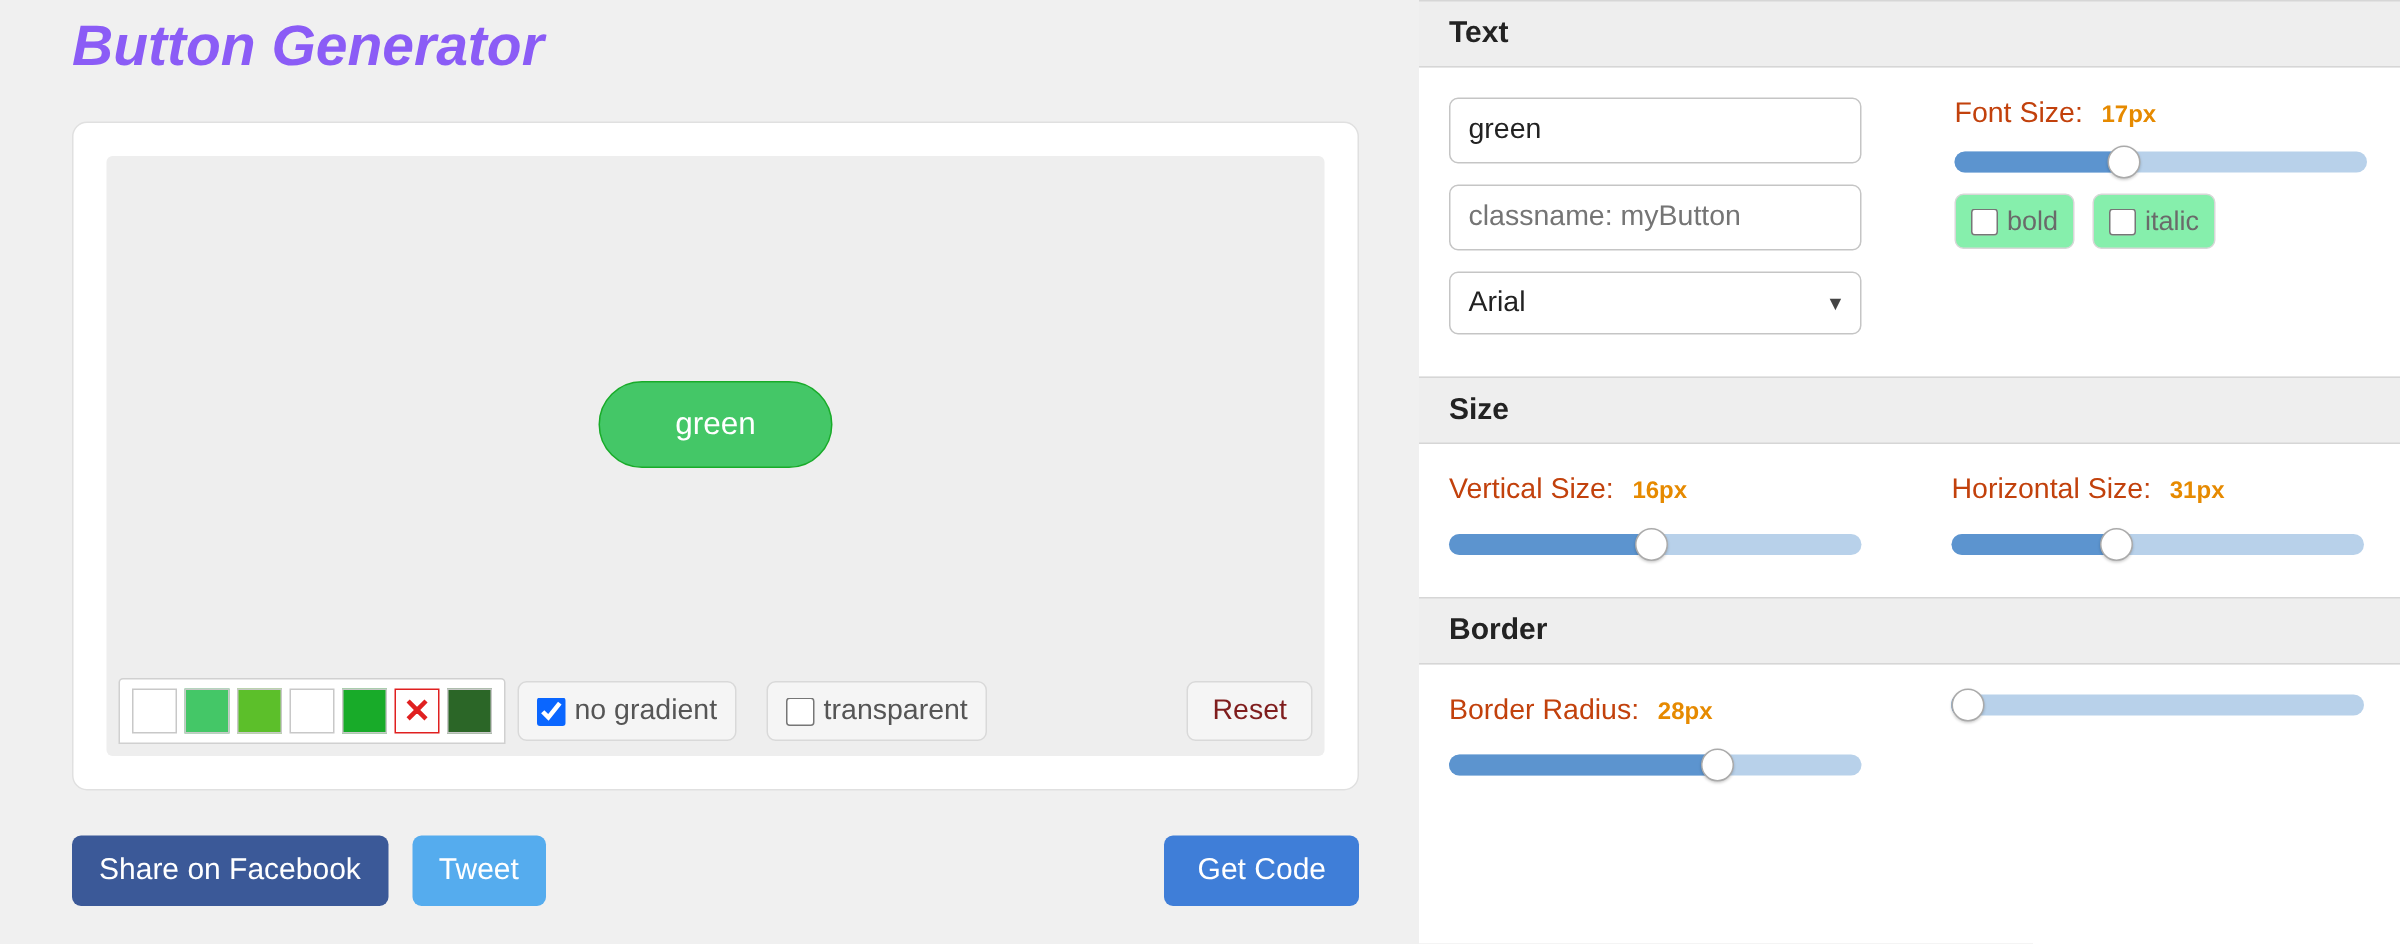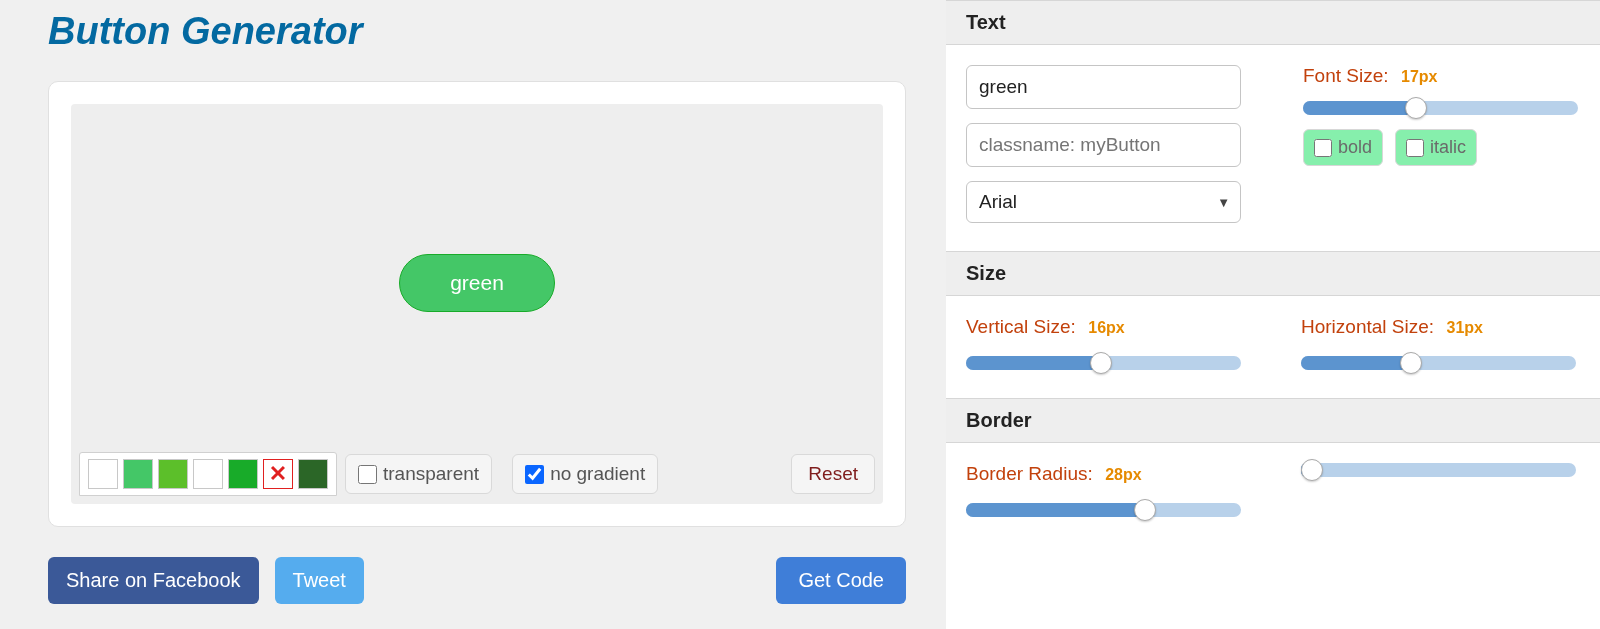--- a/index.html
+++ b/index.html
@@ -1,21 +1,21 @@
 <!DOCTYPE html>
 <html><head>
 <meta charset="utf-8">
 <style>
   * { box-sizing: border-box; margin: 0; padding: 0; }
   html, body { width: 1600px; height: 629px; font-family: Arial, Helvetica, sans-serif; background: #f0f0f0; }
   body { display: flex; }
 
   
   .left-col { width: 946px; padding: 0 40px 0 48px; display: flex; flex-direction: column; }
-  .page-title { font-family: Arial, sans-serif; font-style: italic; font-weight: 700; font-size: 38px; color: #0369a1; margin: 10px 0 28px 0; }
+  .page-title { font-family: Arial, sans-serif; font-style: italic; font-weight: 700; font-size: 38px; color: #8b5cf6; margin: 10px 0 28px 0; }
 
   .preview-card { background: #fff; border: 1px solid #e0e0e0; border-radius: 10px; padding: 22px; }
   .preview-area { background: #eeeeee; height: 400px; border-radius: 4px; position: relative; display: flex; align-items: center; justify-content: center; }
   .preview-button {
     background: #44c767;
     color: #fff;
     font-size: 21px;
     border: 1px solid #18ab29;
     border-radius: 40px;
     padding: 16px 50px;
@@ -89,26 +89,26 @@
           <div class="swatch sw4"></div>
           <div class="swatch sw5"></div>
           <div class="swatch sw6">
             <span>✕</span>
           </div>
           <div class="swatch sw7"></div>
         </div>
 
         <div class="option-chunks">
           <label class="option-chunk">
+            <input type="checkbox" checked="" style="">
+            <span>no gradient</span>
+          </label>
+          <label class="option-chunk">
             <input type="checkbox" style="">
             <span>transparent</span>
-          </label>
-          <label class="option-chunk">
-            <input type="checkbox" checked="" style="">
-            <span>no gradient</span>
           </label>
         </div>
 
         <button class="reset-btn">Reset</button>
       </div>
     </div>
   </div>
 
   <div class="share-row">
     <button class="btn-share">Share on Facebook</button>

